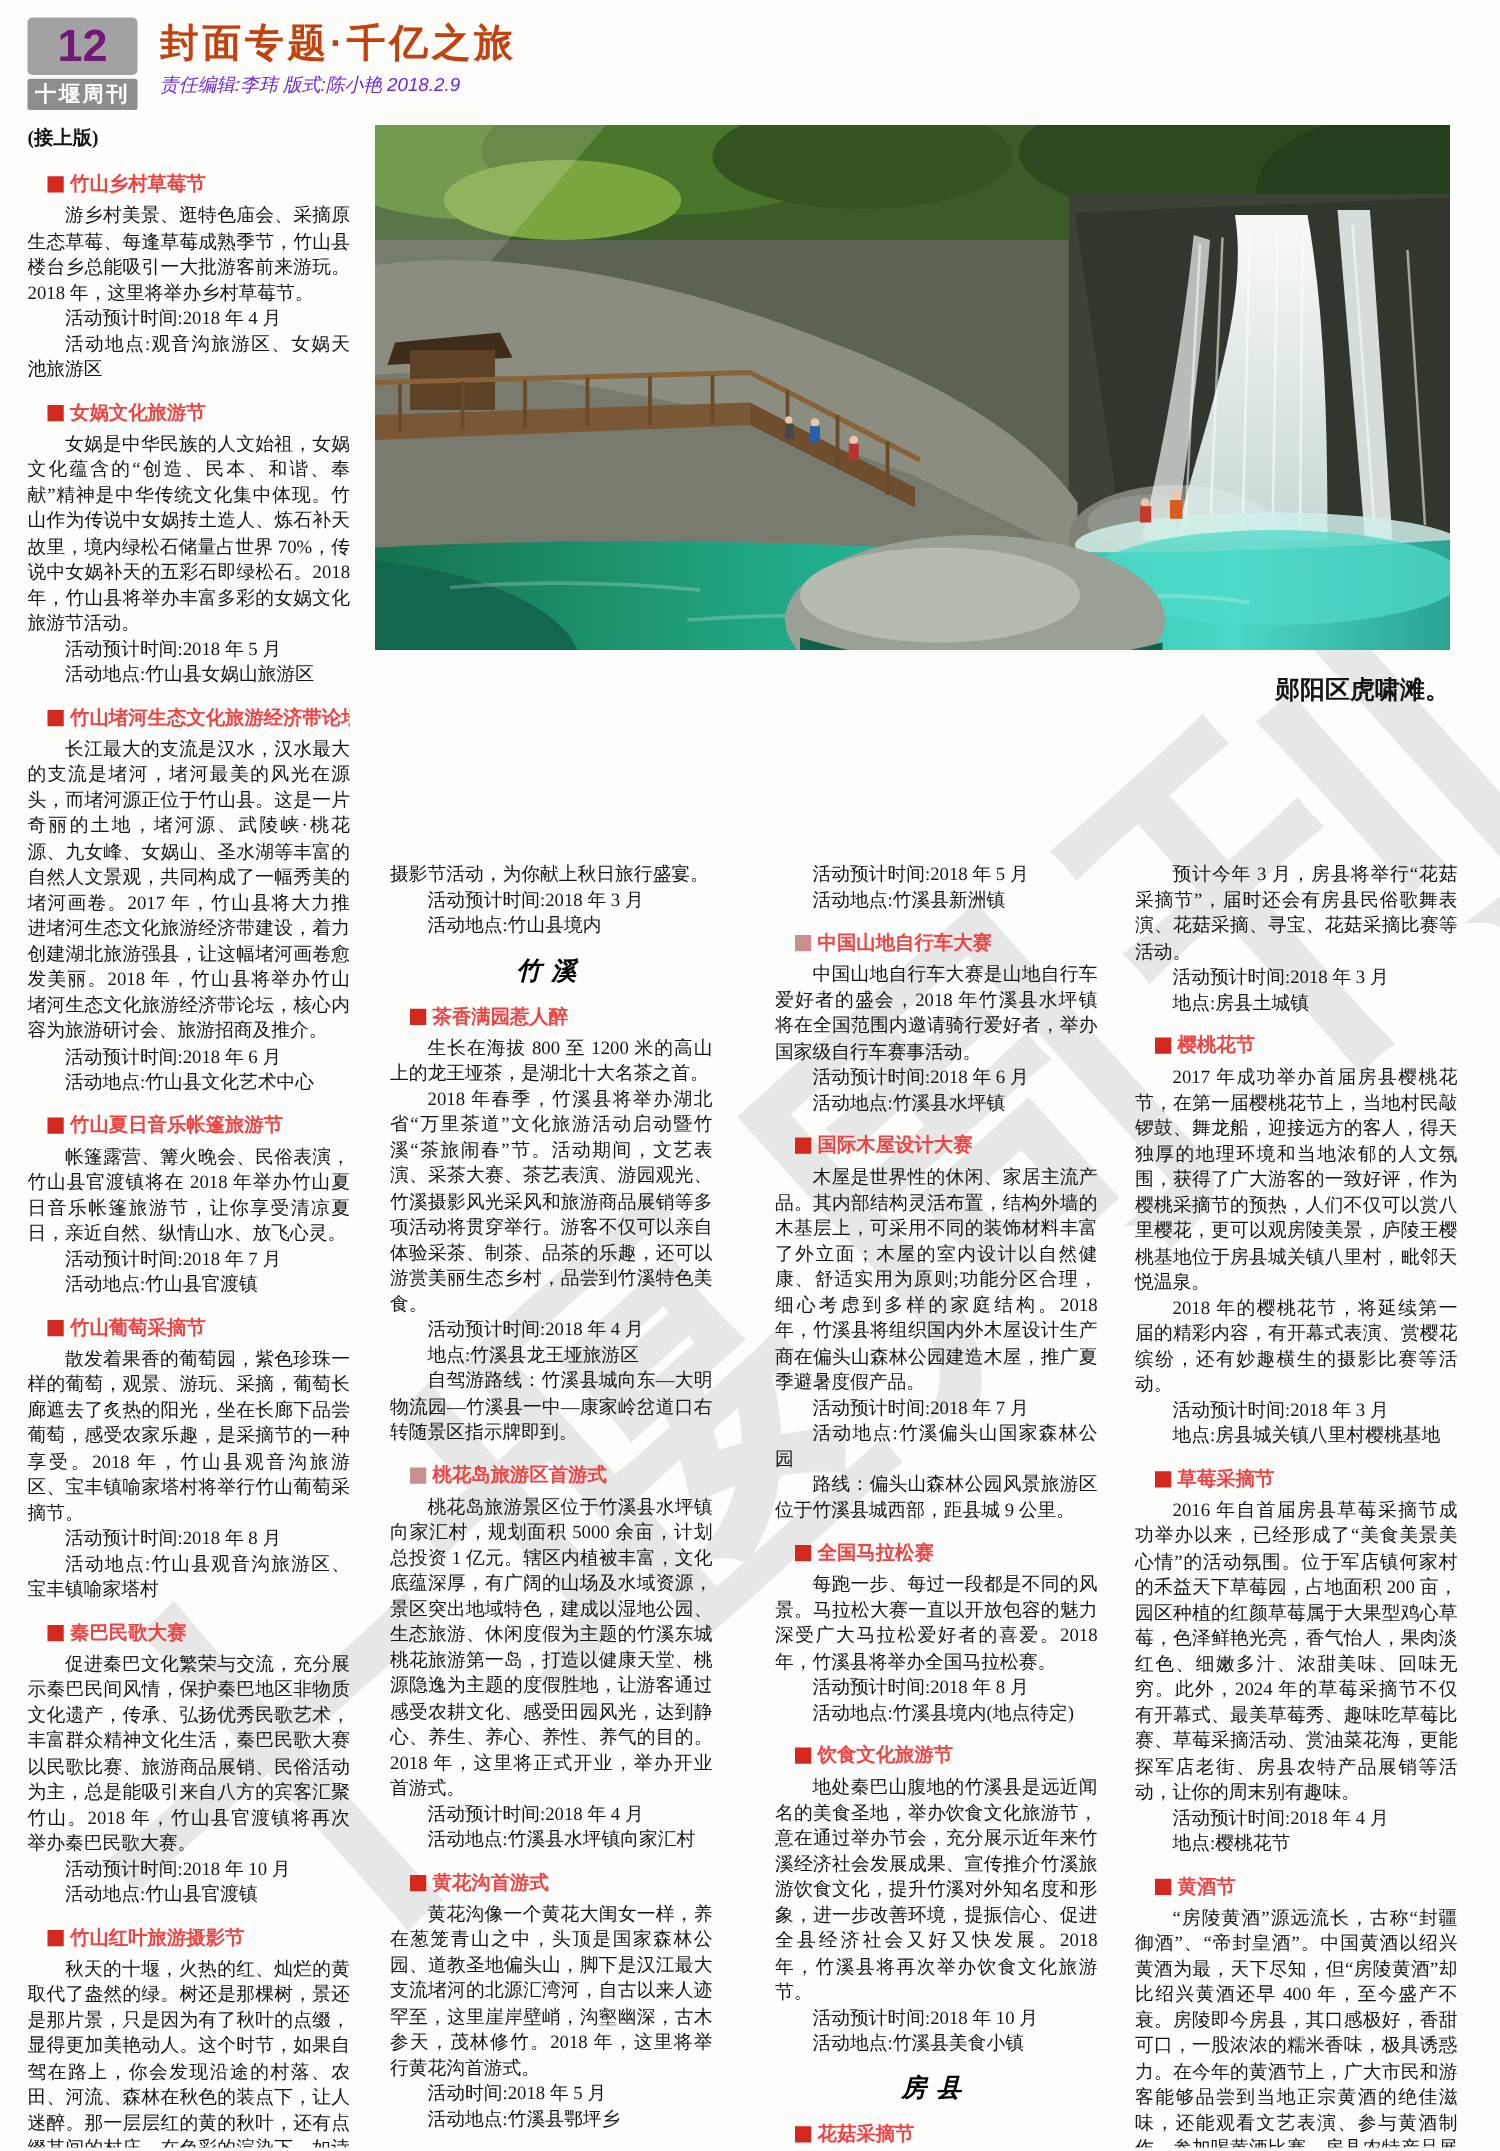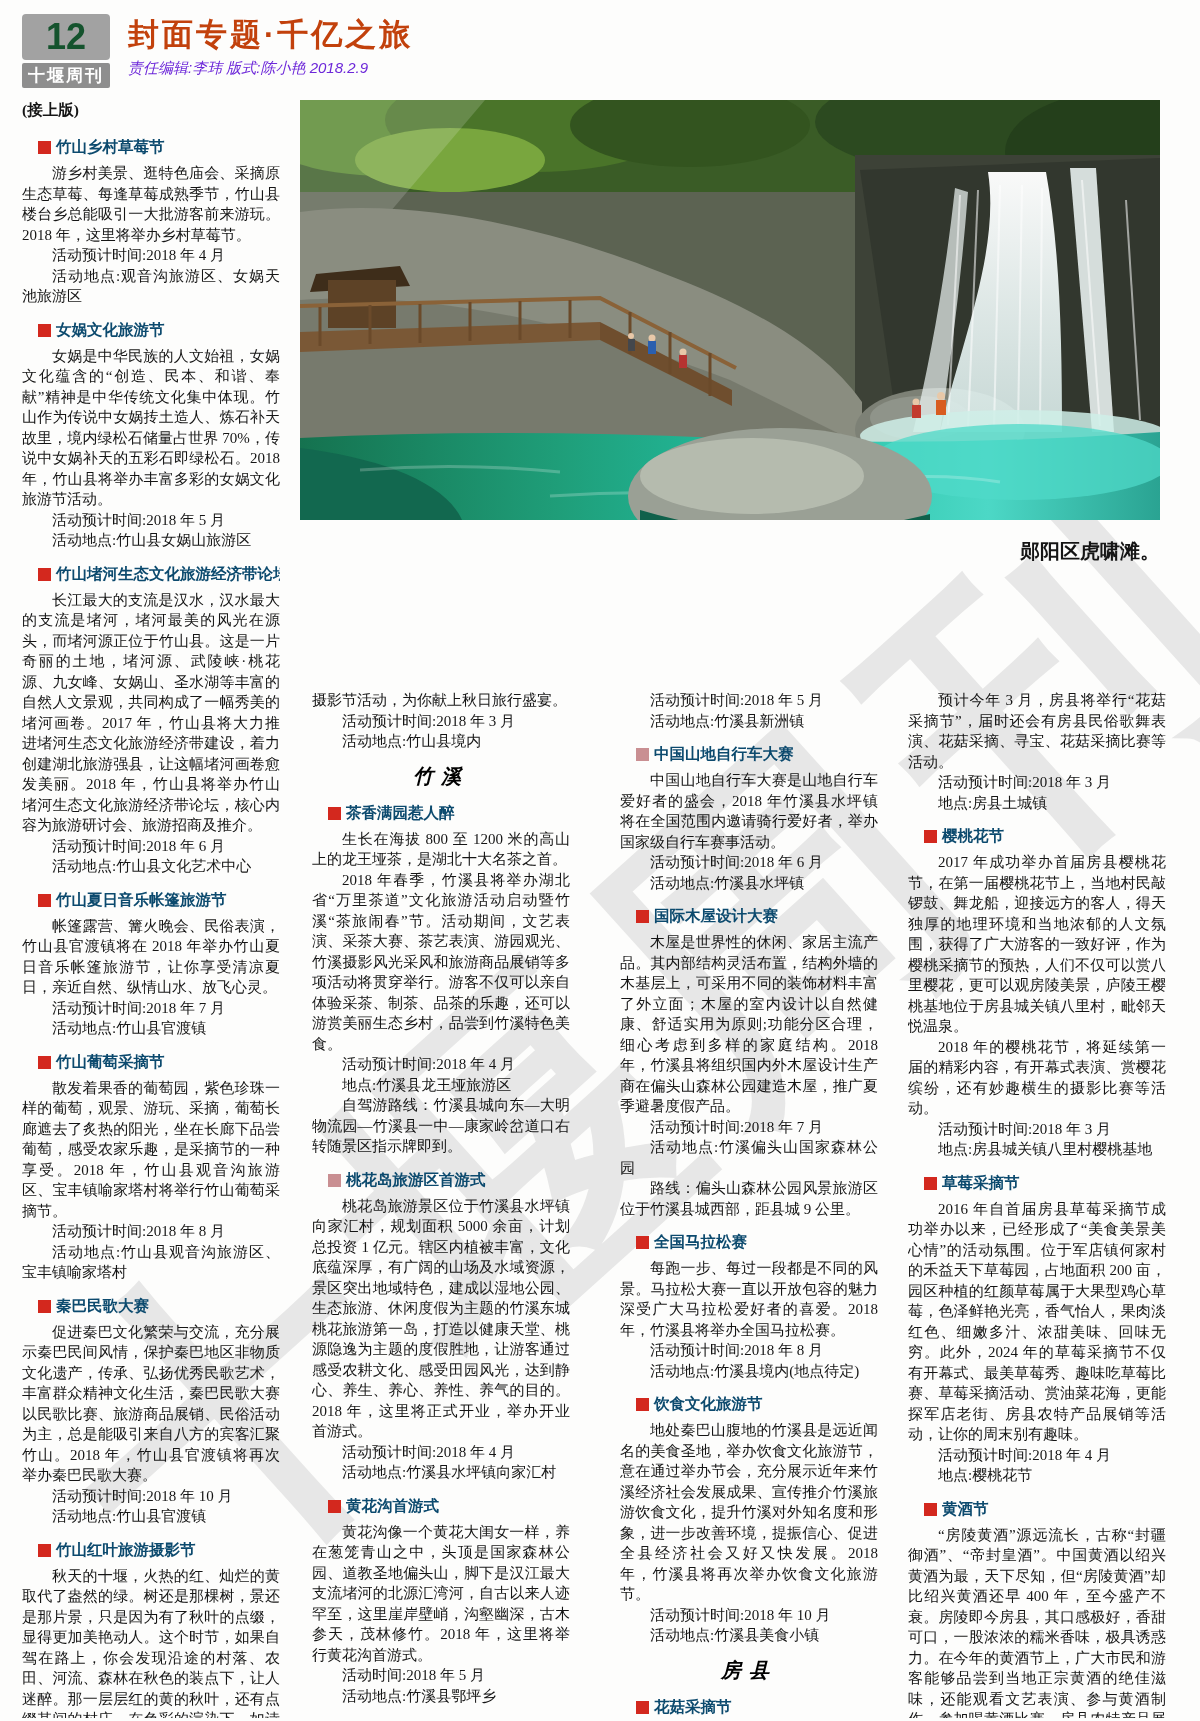--- a/index.html
+++ b/index.html
@@ -6,21 +6,21 @@
   body{width:1200px;height:1721px;position:relative;background:#fdfdfc;
        font-family:"Liberation Serif",serif;color:#151515;overflow:hidden;}
   .page{position:absolute;inset:0;}
   
   .watermark{position:absolute;left:-60px;top:840px;width:1380px;text-align:center;
     font-family:"Liberation Sans",sans-serif;font-weight:bold;font-size:330px;
     letter-spacing:34px;color:#d6d6d6;opacity:.55;transform:rotate(-42deg);
     white-space:nowrap;z-index:0;user-select:none;}
   
   .pagebox{position:absolute;left:22px;top:14px;width:88px;z-index:2;}
-  .pagenum{height:46px;background:#a2a2a2;color:#14532d;text-align:center;
+  .pagenum{height:46px;background:#a2a2a2;color:#701a75;text-align:center;
     font:bold 36px/46px "Liberation Sans",sans-serif;border-radius:4px;}
   .masthead{margin-top:3px;height:25px;background:#8e8e8e;color:#fff;text-align:center;
     font:bold 17px/25px "Liberation Sans",sans-serif;letter-spacing:2px;border-radius:2px;}
   .titleblock{position:absolute;left:128px;top:18px;z-index:2;}
   .pagetitle{margin:0;font-family:"Liberation Sans",sans-serif;font-weight:bold;
     font-size:31px;line-height:34px;letter-spacing:3px;color:#c2410c;}
   .editline{margin-top:7px;font-family:"Liberation Sans",sans-serif;font-weight:normal;
     font-style:italic;font-size:15px;color:#6d28d9;}
   
   .photo{position:absolute;left:300px;top:100px;width:860px;height:420px;z-index:1;
@@ -29,21 +29,21 @@
   .caption{position:absolute;left:300px;top:526px;width:860px;text-align:right;
     font-weight:bold;font-size:20px;z-index:1;margin-top:12px;}
   
   .col{position:absolute;top:690px;width:258px;height:1028px;z-index:1;overflow:hidden;}
   #col-0{left:22px;top:96px;height:1622px;}
   #col-1{left:312px;} #col-2{left:620px;} #col-3{left:908px;}
   .para{margin:0;font-size:15px;line-height:20.5px;text-align:justify;text-indent:2em;}
   .para.noind{text-indent:0;}
   .headline{margin:13px 0 5px;padding-left:16px;display:flex;align-items:center;gap:5px;
     font-family:"Liberation Sans",sans-serif;font-weight:bold;font-size:15.5px;
-    white-space:nowrap;color:#0c4a6e;}
+    white-space:nowrap;color:#ef4444;}
   .sq{width:13px;height:13px;flex:none;background:#d3281e;}
   .sq.faded{background:#c98f92;}
   .sechead{margin:11px 0 5px;text-align:center;font-family:"Liberation Sans",sans-serif;
     font-weight:bold;font-size:20px;letter-spacing:8px;color:#000;font-style:italic;}
   .contnote{font-weight:bold;font-size:15.5px;margin:4px 0 16px;}
 </style>
 </head>
 <body>
 
 <div class="page">

